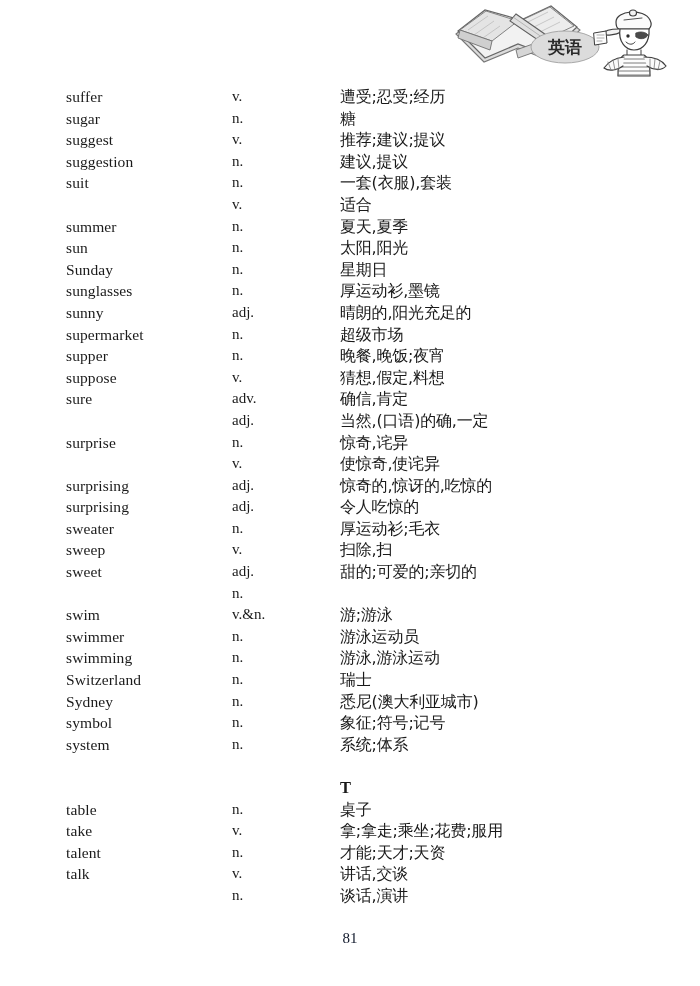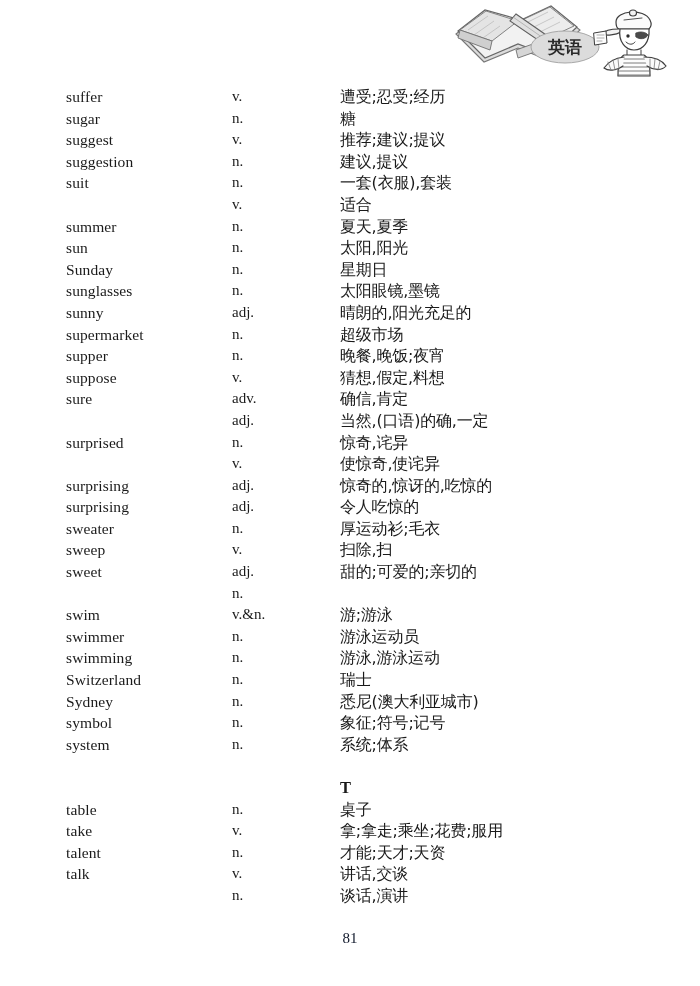--- a/index.html
+++ b/index.html
@@ -199,21 +199,21 @@
         <span class="col-meaning">太阳,阳光</span>
       </div>
       <div class="vocab-row">
         <span class="col-word">Sunday</span>
         <span class="col-pos">n.</span>
         <span class="col-meaning">星期日</span>
       </div>
       <div class="vocab-row">
         <span class="col-word">sunglasses</span>
         <span class="col-pos">n.</span>
-        <span class="col-meaning">太阳眼镜,墨镜</span>
+        <span class="col-meaning">厚运动衫,墨镜</span>
       </div>
       <div class="vocab-row">
         <span class="col-word">sunny</span>
         <span class="col-pos">adj.</span>
         <span class="col-meaning">晴朗的,阳光充足的</span>
       </div>
       <div class="vocab-row">
         <span class="col-word">supermarket</span>
         <span class="col-pos">n.</span>
         <span class="col-meaning">超级市场</span>
@@ -232,21 +232,21 @@
         <span class="col-word">sure</span>
         <span class="col-pos">adv.</span>
         <span class="col-meaning">确信,肯定</span>
       </div>
       <div class="vocab-row">
         <span class="col-word"></span>
         <span class="col-pos">adj.</span>
         <span class="col-meaning">当然,(口语)的确,一定</span>
       </div>
       <div class="vocab-row">
-        <span class="col-word">surprised</span>
+        <span class="col-word">surprise</span>
         <span class="col-pos">n.</span>
         <span class="col-meaning">惊奇,诧异</span>
       </div>
       <div class="vocab-row">
         <span class="col-word"></span>
         <span class="col-pos">v.</span>
         <span class="col-meaning">使惊奇,使诧异</span>
       </div>
       <div class="vocab-row">
         <span class="col-word">surprising</span>

